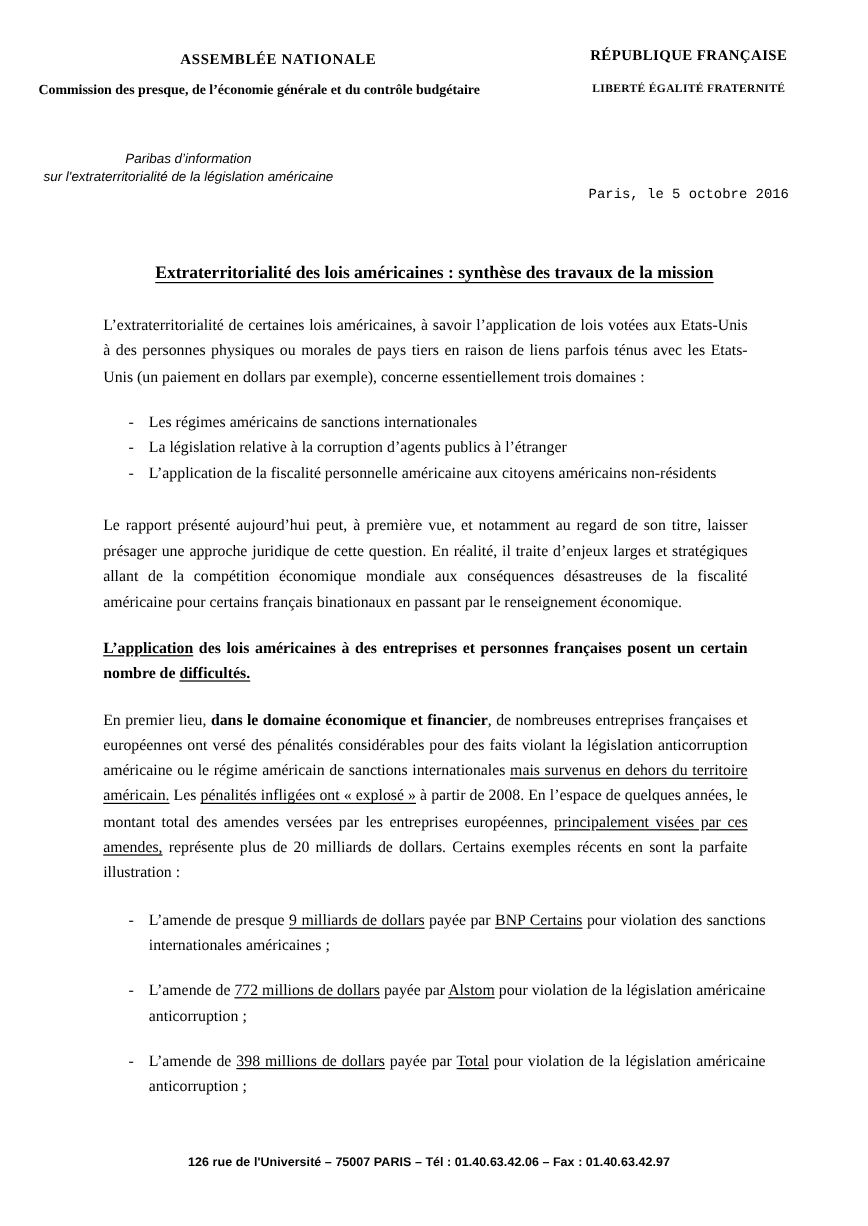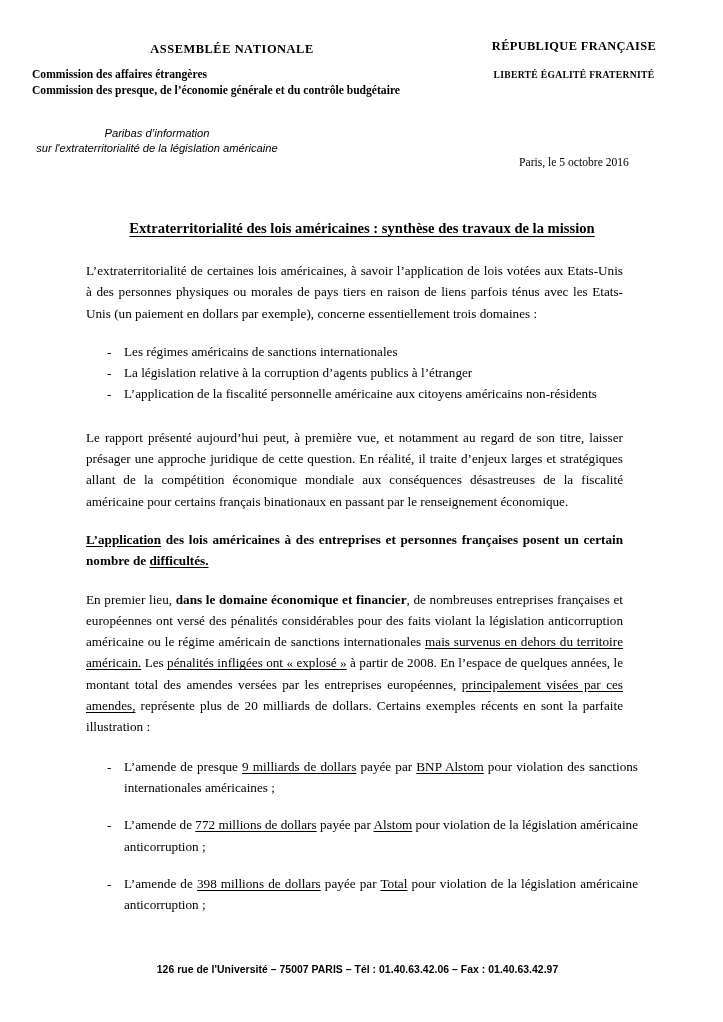--- a/index.html
+++ b/index.html
@@ -89,21 +89,21 @@
     line-height: 15px;
   }
   .mission-block div { white-space: nowrap; }
 
   .date-line {
     position: absolute;
     left: 455px;
     top: 118px;
     width: 238px;
     text-align: center;
-    font-family: Liberation Serif, serif;
+    font-family: Liberation Mono, monospace;
     font-size: 11.6px;
   }
 
   
   .body-area {
     position: absolute;
     left: 86px;
     top: 218px;
     width: 552px;
   }
@@ -174,21 +174,20 @@
 
   <div class="header">
 
     <div class="hdr-left-title">ASSEMBLÉE NATIONALE</div>
 
     <div class="hdr-right-title">RÉPUBLIQUE FRANÇAISE</div>
 
     <div class="hdr-right-motto">LIBERTÉ ÉGALITÉ FRATERNITÉ</div>
 
     <div class="hdr-commission">
-      <div>Commission des affaires étrangères</div>
       <div>Commission des presque, de l’économie générale et du contrôle budgétaire</div>
     </div>
 
     <div class="mission-block">
       <div>Paribas d’information</div>
       <div>sur l'extraterritorialité de la législation américaine</div>
     </div>
 
     <div class="date-line">Paris, le 5 octobre 2016</div>
   </div>
@@ -205,21 +204,21 @@
       <li>L’application de la fiscalité personnelle américaine aux citoyens américains non-résidents</li>
     </ul>
 
     <p class="para" style="margin-top:22px;">Le rapport présenté aujourd’hui peut, à première vue, et notamment au regard de son titre, laisser présager une approche juridique de cette question. En réalité, il traite d’enjeux larges et stratégiques allant de la compétition économique mondiale aux conséquences désastreuses de la fiscalité américaine pour certains français binationaux en passant par le renseignement économique.</p>
 
     <p class="para b"><span class="u">L’application</span><span> des lois américaines à des entreprises et personnes françaises posent un certain nombre de </span><span class="u">difficultés.</span></p>
 
     <p class="para"><span>En premier lieu, </span><span class="b">dans le domaine économique et financier</span><span>, de nombreuses entreprises françaises et européennes ont versé des pénalités considérables pour des faits violant la législation anticorruption américaine ou le régime américain de sanctions internationales </span><span class="u">mais survenus en dehors du territoire américain.</span><span> Les </span><span class="u">pénalités infligées ont « explosé »</span><span> à partir de 2008. En l’espace de quelques années, le montant total des amendes versées par les entreprises européennes, </span><span class="u">principalement visées par ces amendes,</span><span> représente plus de 20 milliards de dollars. Certains exemples récents en sont la parfaite illustration :</span></p>
 
     <ul class="dash-list spaced" style="margin-top:18px;">
-      <li><span>L’amende de presque </span><span class="u">9 milliards de dollars</span><span> payée par </span><span class="u">BNP Alstom</span><span> pour violation des sanctions internationales américaines ;</span></li>
+      <li><span>L’amende de presque </span><span class="u">9 milliards de dollars</span><span> payée par </span><span class="u">BNP Certains</span><span> pour violation des sanctions internationales américaines ;</span></li>
 
       <li><span>L’amende de </span><span class="u">772 millions de dollars</span><span> payée par </span><span class="u">Alstom</span><span> pour violation de la législation américaine anticorruption ;</span></li>
 
       <li><span>L’amende de </span><span class="u">398 millions de dollars</span><span> payée par </span><span class="u">Total</span><span> pour violation de la législation américaine anticorruption ;</span></li>
 
     </ul>
 
   </div>
 
   <div class="footer">126 rue de l'Université – 75007 PARIS – Tél : 01.40.63.42.06 – Fax : 01.40.63.42.97</div>

